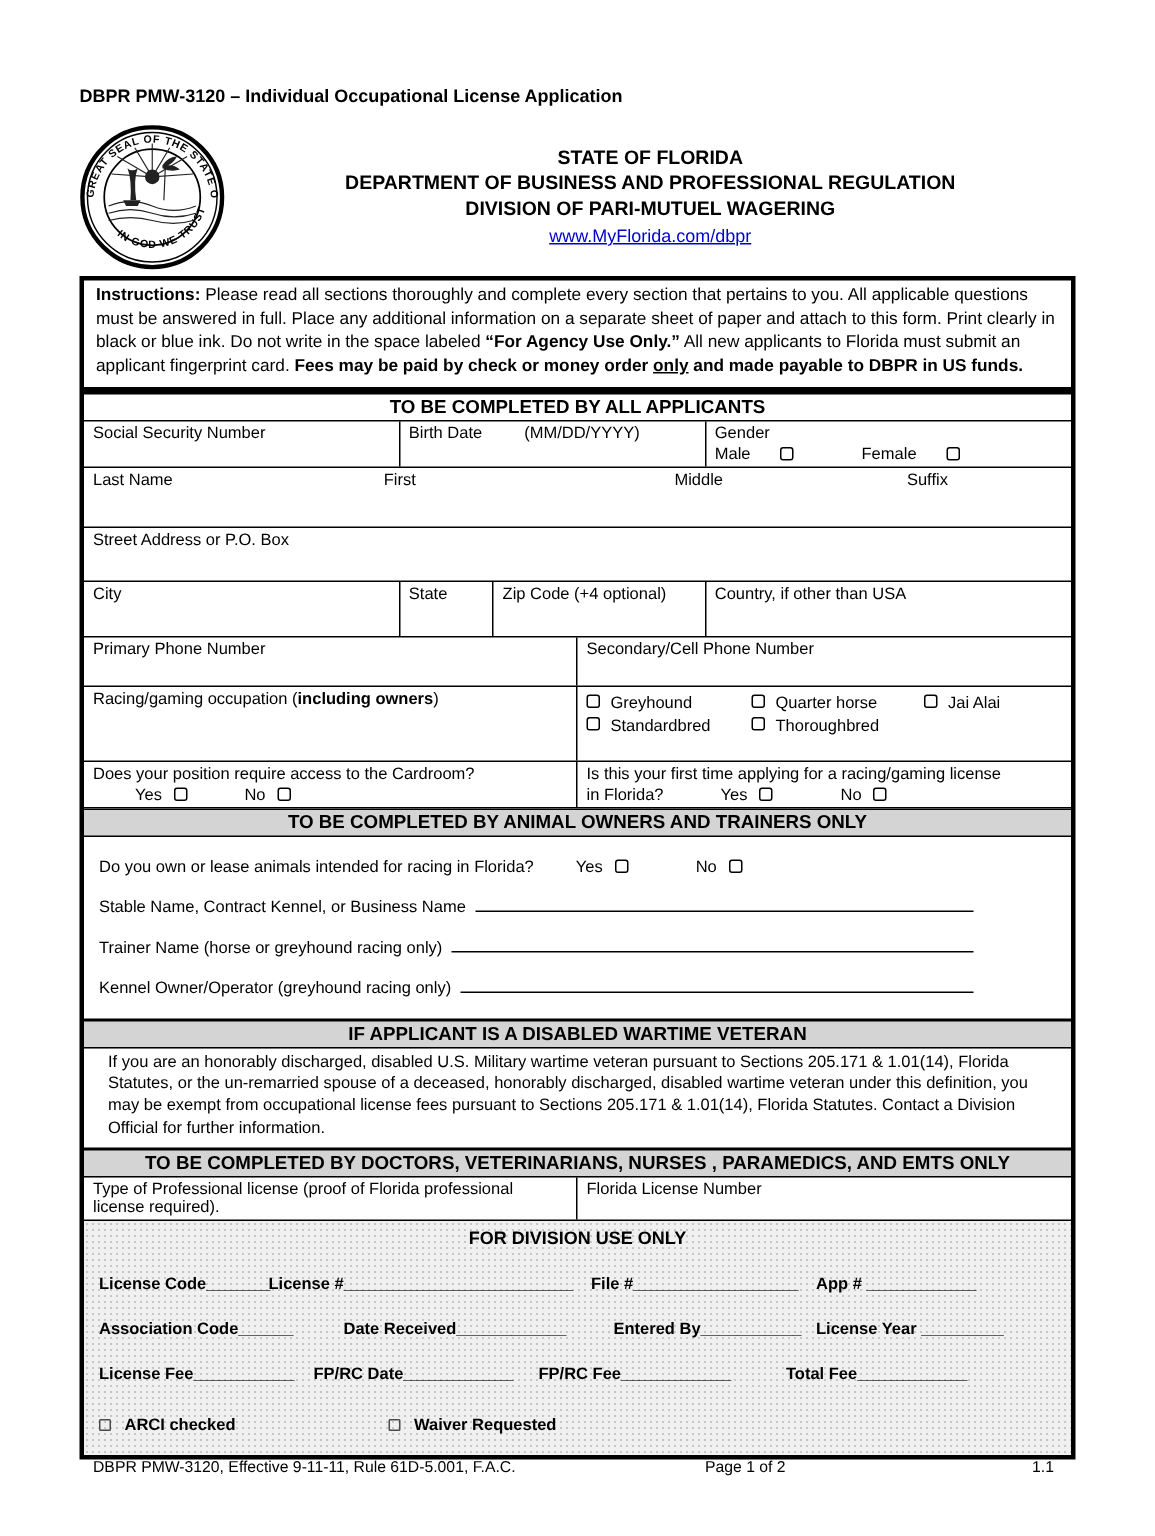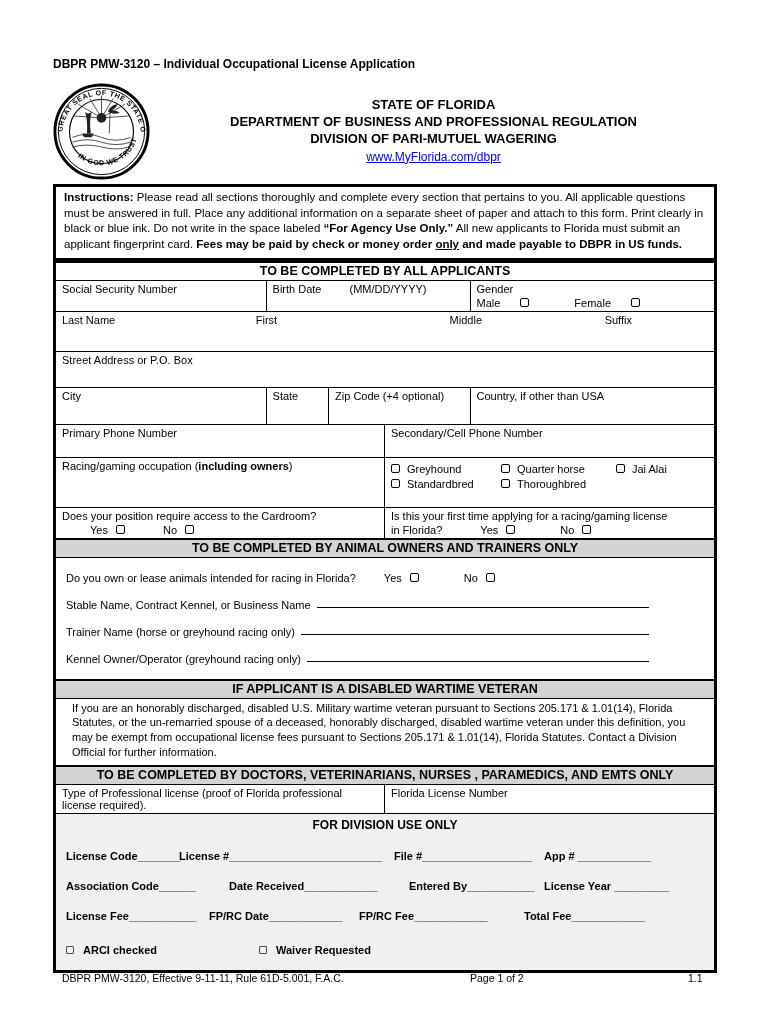--- a/index.html
+++ b/index.html
@@ -43,21 +43,21 @@
   .half{width:50%;}
 
   .namecell { display:flex; width:100%; }
   .nm1{width:30%;} .nm2{width:30%;} .nm3{width:24%;} .nm4{width:16%;}
 
   .cb { display:inline-block; width:9px; height:9px; border:1.5px solid #000; border-radius:2px; flex:none; }
   .cb.lite { width:8px; height:8px; border:1px solid #4a4a4a; border-radius:1px; }
   .ckline { display:flex; align-items:center; margin-top:2px; }
 
   .optrow { display:flex; align-items:center; margin-top:3px; }
-  .opt { display:flex; align-items:center; }
+  .opt { display:flex; align-items:flex-start; }
   .opt .cb { margin-right:7px; }
   .optw1 { width:110px; } .optw2 { width:115px; }
 
   .animal { padding:14px 10px 12px; border-bottom:1px solid #000; }
   .aline { display:flex; align-items:flex-end; margin-bottom:15px; }
   .aline:first-child { align-items:center; }
   .aline:last-child { margin-bottom:2px; }
   .wline { flex:1; border-bottom:1px solid #000; margin:0 55px 3px 6px; }
 
   .vet { padding:2px 28px 5px 16px; line-height:1.35; border-bottom:1px solid #000; }

